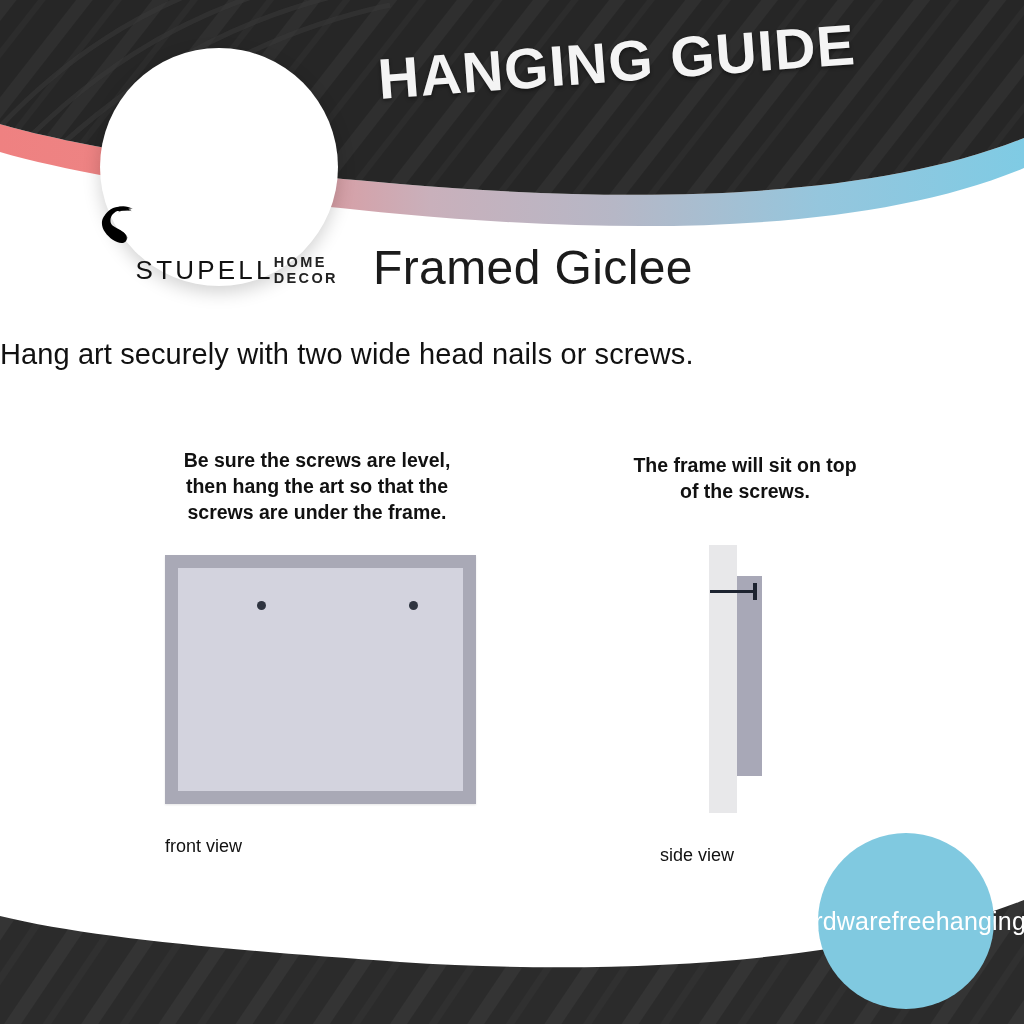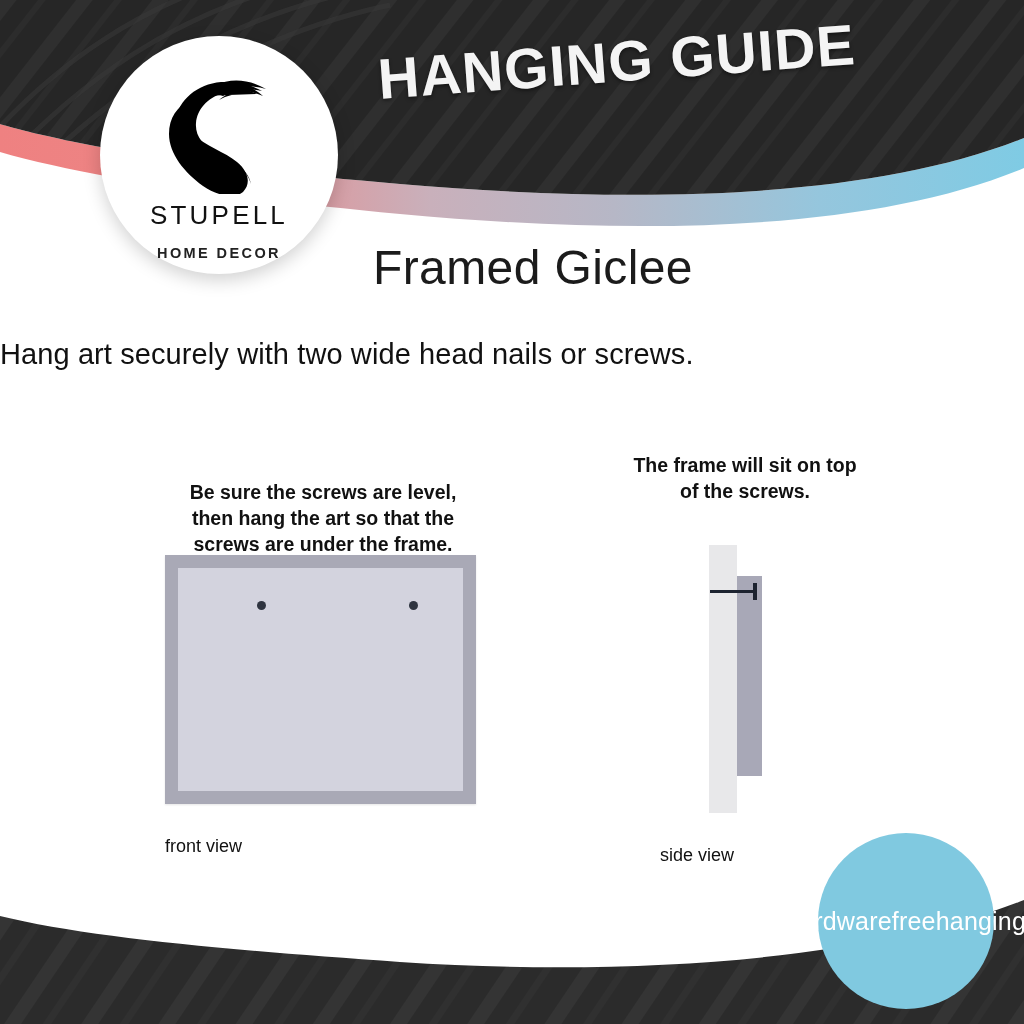--- a/index.html
+++ b/index.html
@@ -9,24 +9,24 @@
     font-family:"Liberation Sans", sans-serif;
     overflow:hidden;
   }
   #page{position:relative;width:1024px;height:1024px;overflow:hidden;background:#fff;}
 
   
   .wave-layer{position:absolute;left:0;top:0;width:1024px;height:1024px;pointer-events:none;}
 
   
   .logo-badge{
-    position:absolute;left:100px;top:36px;width:238px;height:238px;
+    position:absolute;left:100px;top:48px;width:238px;height:238px;
     border-radius:50%;background:#ffffff;
     box-shadow:0 6px 18px rgba(0,0,0,0.18);
-    display:flex;flex-direction:column;align-items:center;justify-content:flex-start;
+    display:flex;flex-direction:row;align-items:flex-end;justify-content:flex-start;
     z-index:6;
   }
   .logo-mark{width:112px;height:128px;margin-top:30px;}
   .logo-name{
     font-size:26px;letter-spacing:3.2px;color:#111;margin-top:6px;
     font-family:"Liberation Sans", sans-serif;font-weight:400;
   }
   .logo-sub{
     font-size:14.5px;letter-spacing:2.4px;color:#222;margin-top:14px;
     font-family:"Liberation Sans", sans-serif;font-weight:700;
@@ -54,21 +54,21 @@
     position:absolute;left:0;top:338px;width:1024px;text-align:left;
     font-size:29px;color:#111;font-weight:400;letter-spacing:0.1px;
     z-index:4;
   }
 
   
   .caption{
     position:absolute;text-align:center;color:#111;
     font-size:19.5px;line-height:26px;font-weight:600;z-index:4;
   }
-  .caption-left{left:163px;top:447px;width:320px;margin-top:32px;}
+  .caption-left{left:157px;top:447px;width:320px;}
   .caption-right{left:600px;top:452px;width:290px;}
 
   
   .front-view{
     position:absolute;left:165px;top:555px;width:311px;height:249px;
     background:#a9a9b6;z-index:4;
     box-shadow:0 1px 2px rgba(0,0,0,0.10);
   }
   .front-view-inner{
     position:absolute;left:13px;top:13px;right:13px;bottom:13px;

